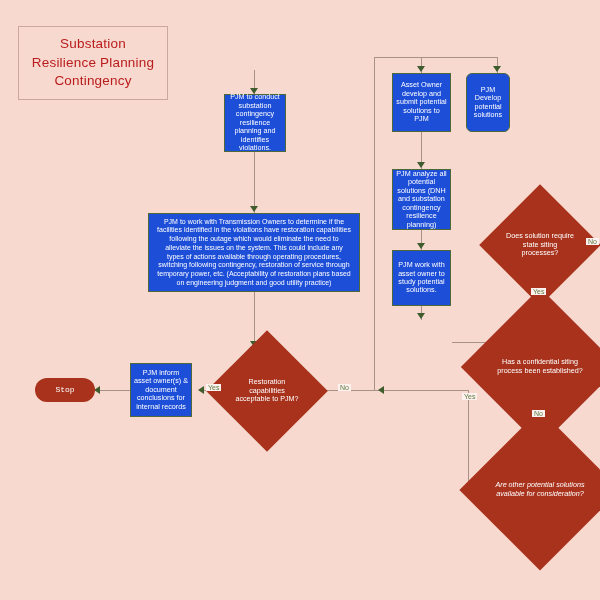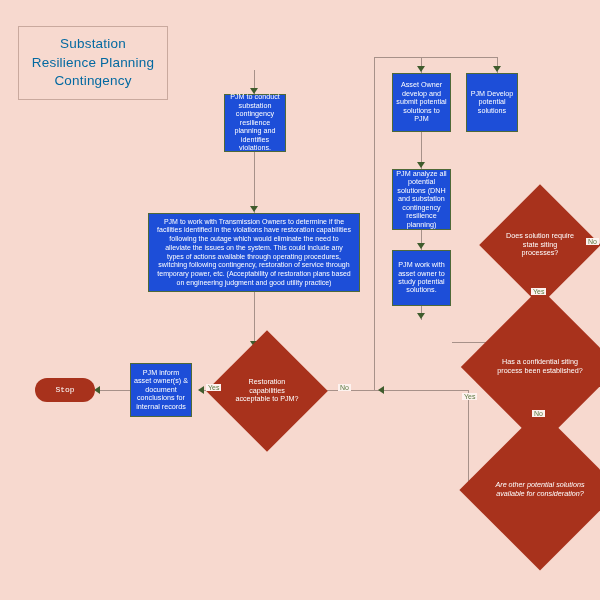--- a/index.html
+++ b/index.html
@@ -10,21 +10,21 @@
     overflow:hidden;
   }
   #canvas{position:relative;width:600px;height:600px;}
 
   
   .title-box{
     position:absolute;left:18px;top:26px;width:148px;height:72px;
     border:1px solid #c9a99e;
     display:flex;align-items:center;justify-content:center;
     text-align:center;
-    color:#0369a1;
+    color:#b91c1c;
     font-size:13.5px;line-height:1.38;
     letter-spacing:.2px;
   }
 
   
   .node{
     position:absolute;
     box-sizing:border-box;
     display:flex;align-items:center;justify-content:center;
     text-align:center;
@@ -159,21 +159,21 @@
 
   <div class="ln lh" style="left:592px;top:490px;width:8px;"></div>
 
 
   <div class="node proc" style="left:224px;top:94px;width:62px;height:58px;">PJM to conduct substation contingency resilience planning and identifies violations.</div>
 
   <div class="node proc big" style="left:148px;top:213px;width:212px;height:79px;">PJM to work with Transmission Owners to determine if the facilities identified in the violations have restoration capabilities following the outage which would eliminate the need to alleviate the issues on the system.  This could include any types of actions available through operating procedures, switching following contingency, restoration of service through temporary power, etc.  (Acceptability of restoration plans based on engineering judgment and good utility practice)</div>
 
   <div class="node proc" style="left:392px;top:73px;width:59px;height:59px;">Asset Owner develop and submit potential solutions to PJM</div>
 
-  <div class="node proc" style="left:466px;top:73px;width:52px;height:59px;">PJM Develop potential solutions</div>
+  <div class="node proc" style="left:466px;top:73px;width:44px;height:59px;border-radius:6px;">PJM Develop potential solutions</div>
 
   <div class="node proc" style="left:392px;top:169px;width:59px;height:61px;">PJM analyze all potential solutions (DNH and substation contingency resilience planning)</div>
 
   <div class="node proc" style="left:392px;top:250px;width:59px;height:56px;">PJM work with asset owner to study potential solutions.</div>
 
 
   <div class="node proc" style="left:130px;top:363px;width:62px;height:54px;">PJM inform asset owner(s) &amp; document conclusions for internal records</div>
 
   <div class="node term" style="left:35px;top:378px;width:60px;height:24px;font-family:Liberation Mono, monospace;">Stop</div>
 

